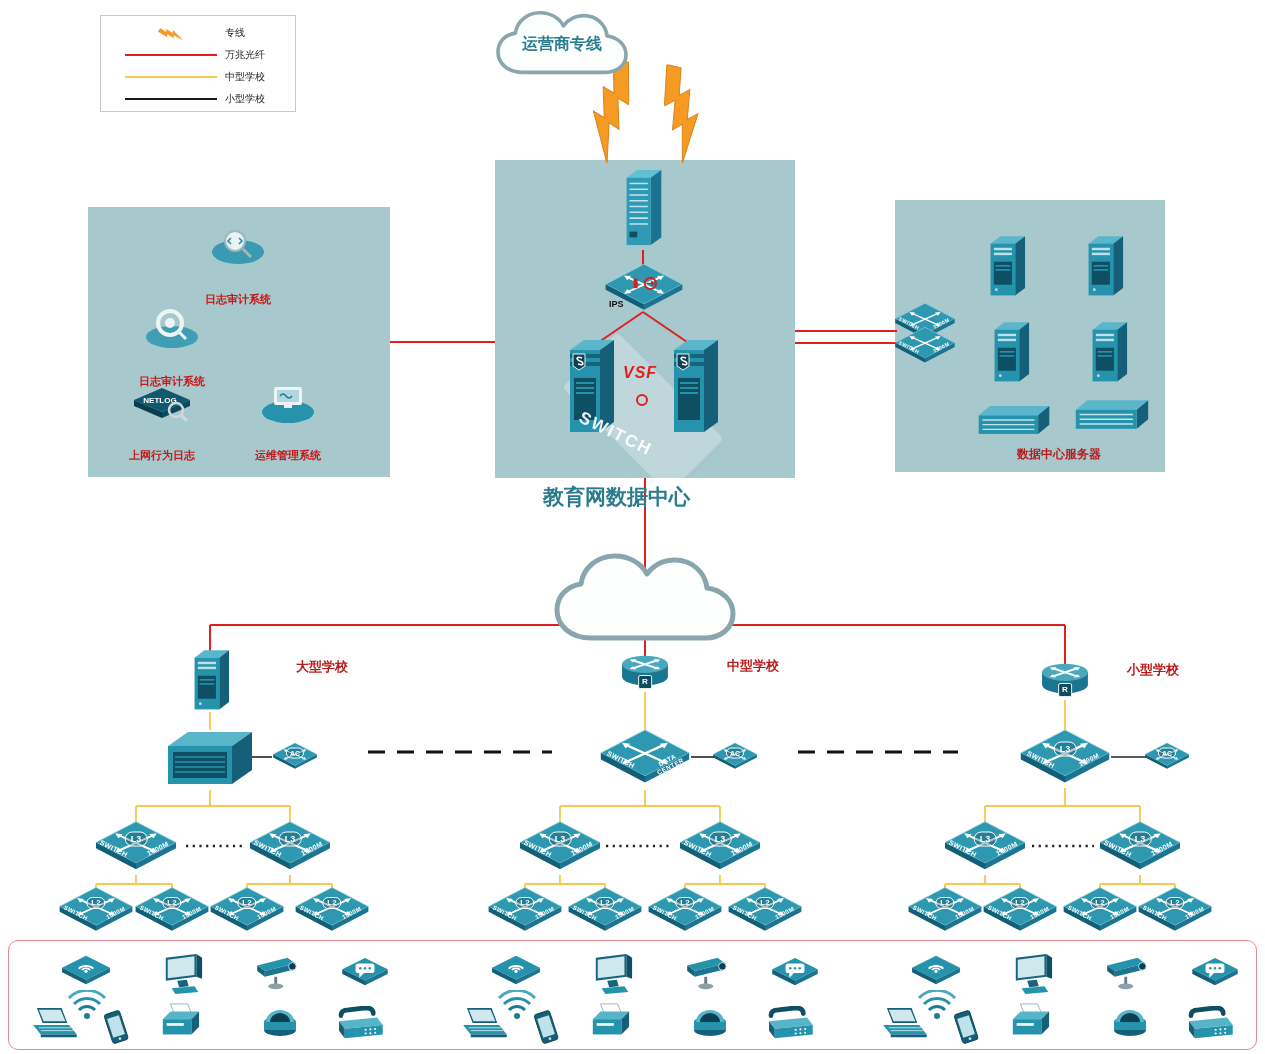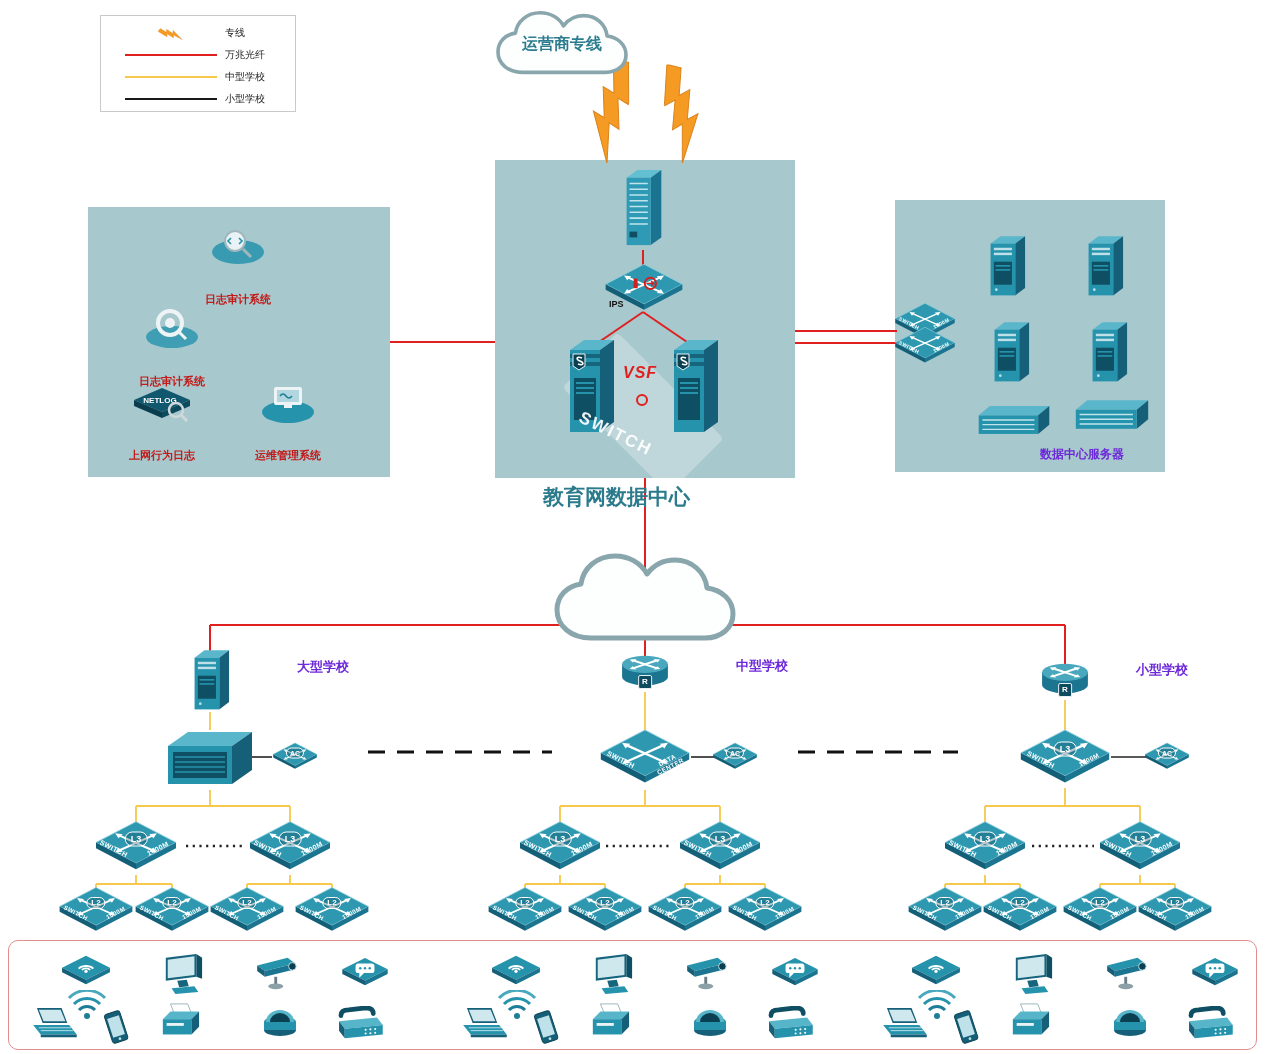--- a/index.html
+++ b/index.html
@@ -7,21 +7,21 @@
 .stage{position:relative;width:1265px;height:1054px;background:#fff;overflow:hidden}
 .wires{position:absolute;left:0;top:0;z-index:1;pointer-events:none}
 .wires g{fill:none}
 .w-red{stroke:#e01f1f;stroke-width:2}
 .w-yel{stroke:#f6c84c;stroke-width:1.8}
 .w-blk{stroke:#222;stroke-width:1.6}
 .w-dash{stroke:#111;stroke-width:3.2;stroke-dasharray:17 12}
 .w-dot{stroke:#222;stroke-width:2.6;stroke-dasharray:2.2 4.5}
 .block{position:absolute;background:#a7c8cc;z-index:0}
 .dev{position:absolute;z-index:2}
-.lbl{position:absolute;z-index:3;color:#6d28d9;font-weight:bold;text-align:center}
+.lbl{position:absolute;z-index:3;color:#b91c1c;font-weight:bold;}
 .cjk{font-family:"DejaVu Serif",serif}
 .cloud{position:absolute;z-index:3}
 .cloud svg{display:block;width:100%;height:100%}
 .cloud span{position:absolute;left:0;right:0;top:38%;text-align:center;color:#2c7d8f;font-weight:bold}
 .cloud-sm span{font-size:16px}
 .cloud-lg span{font-size:20px;top:36%}
 .bolt{position:absolute;z-index:2}
 .bolt-left{transform:rotate(13deg) scaleX(-1)}
 .bolt-right{transform:rotate(-10deg)}
 
@@ -473,21 +473,21 @@
  <span class="t2">1000M</span>
 </div>
 <div class="lbl" style="left:1017px;top:446px;width:130px;font-size:12px">数据中心服务器</div>
 
 <div class="cloud cloud-lg" style="left:545px;top:544px;width:200px;height:110px">
  <svg viewBox="0 0 200 110">
         <use href="#sym-cloud"></use>
       </svg>
 </div>
 
-<span class="lbl" style="left:288px;top:658px;width:70px;font-size:13px">大型学校</span>
+<span class="lbl" style="left:296px;top:658px;width:70px;font-size:13px">大型学校</span>
 <svg class="dev" style="left:188px;top:646px;width:46px;height:66px" viewBox="0 0 56 80">
       <use href="#sym-tower"></use>
     </svg>
 <svg class="dev" style="left:162px;top:728px;width:96px;height:62px" viewBox="0 0 96 62">
       <use href="#sym-bigbox"></use>
     </svg>
 <div class="sw sw-ac" style="left:272px;top:742px;width:46px;height:30px">
  <svg viewBox="0 0 100 66">
         <use href="#sym-switch"></use>
       </svg>

